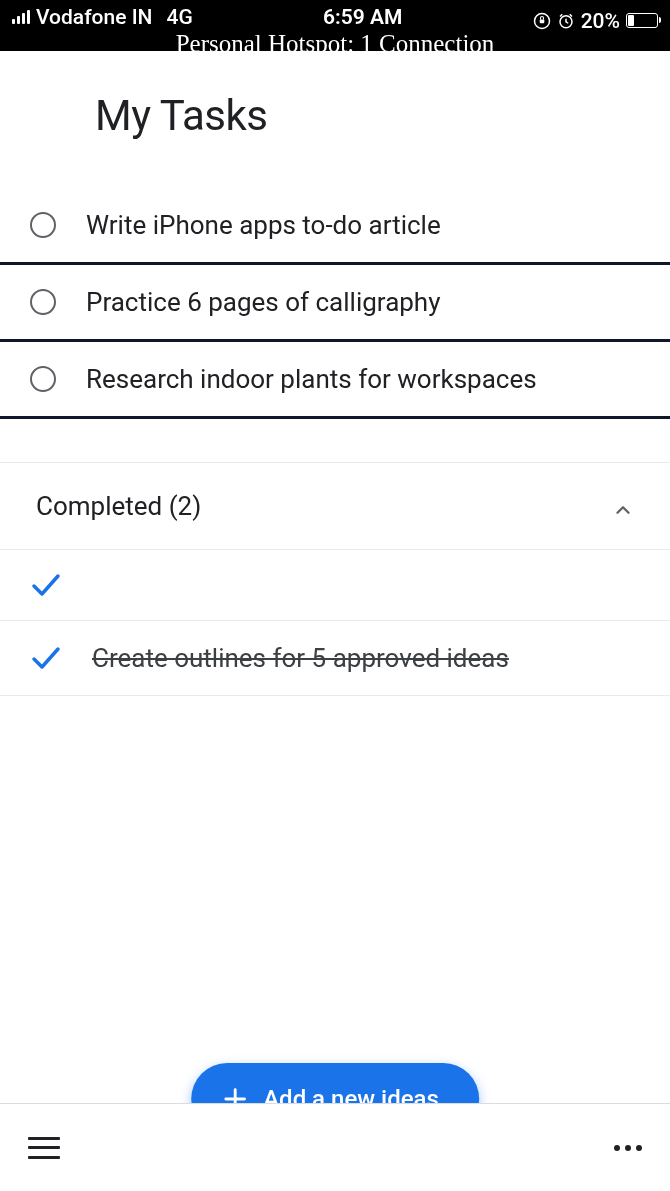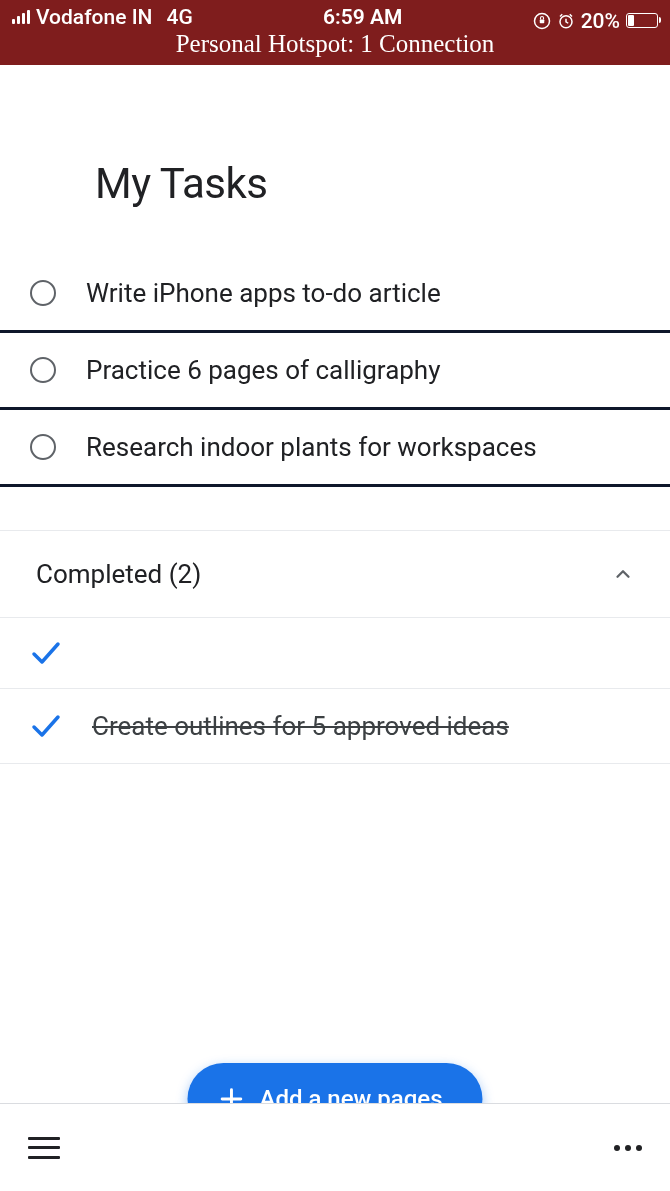--- a/index.html
+++ b/index.html
@@ -9,23 +9,23 @@
       font-family: -apple-system, BlinkMacSystemFont, 'Segoe UI', Roboto, Helvetica, Arial, sans-serif;
     }
     body {
       width: 670px;
       height: 1191px;
       background: #ffffff;
       position: relative;
       overflow: hidden;
     }
     .status-bar {
-      background: #7f1d1d;
+      background: #000000;
       color: #ffffff;
-      height: 65px;
+      height: 51px;
       display: flex;
       flex-direction: column;
     }
     .status-top {
       display: flex;
       justify-content: space-between;
       align-items: center;
       padding: 4px 12px 0 12px;
       height: 30px;
       font-size: 21px;
@@ -88,21 +88,21 @@
       border-radius: 1px;
     }
     .hotspot-bar {
       text-align: center;
       font-size: 25px;
       font-weight: 400;
       padding-bottom: 6px;
       font-family: Liberation Serif, serif;
     }
     .content {
-      padding-top: 94px;
+      padding-top: 40px;
     }
     .page-title {
       font-size: 42px;
       font-weight: 400;
       padding-left: 95px;
       padding-bottom: 48px;
       letter-spacing: -0.5px;
       color: #202124;
     }
     .task-row {
@@ -126,21 +126,21 @@
       font-size: 26px;
       color: #202124;
     }
     .section-spacer {
       height: 44px;
       border-bottom: 1px solid #e8eaed;
     }
     .completed-header {
       display: flex;
       justify-content: space-between;
-      align-items: center;
+      align-items: flex-end;
       padding: 28px 36px 28px 36px;
       border-bottom: 1px solid #e8eaed;
     }
     .completed-label {
       font-size: 26px;
       color: #202124;
     }
     .chevron {
       width: 22px;
       height: 22px;
@@ -296,21 +296,21 @@
       <path d="M4 14 L12 22 L28 4" stroke="#1a73e8" stroke-width="3.5" fill="none" stroke-linecap="round" stroke-linejoin="round"></path>
     </svg>
     <div class="completed-text">Create outlines for 5 approved ideas</div>
   </div>
 </div>
 
 <button class="fab">
   <svg class="plus-icon" viewBox="0 0 24 24">
     <path d="M12 4 V20 M4 12 H20" stroke="#fff" stroke-width="2.5" stroke-linecap="round"></path>
   </svg>
-  <span>Add a new pages</span>
+  <span>Add a new ideas</span>
 </button>
 
 <div class="bottom-bar">
   <div class="menu-icon">
     <span></span>
       <span></span>
       <span></span>
   </div>
   <div class="more-icon">
     <span></span>

